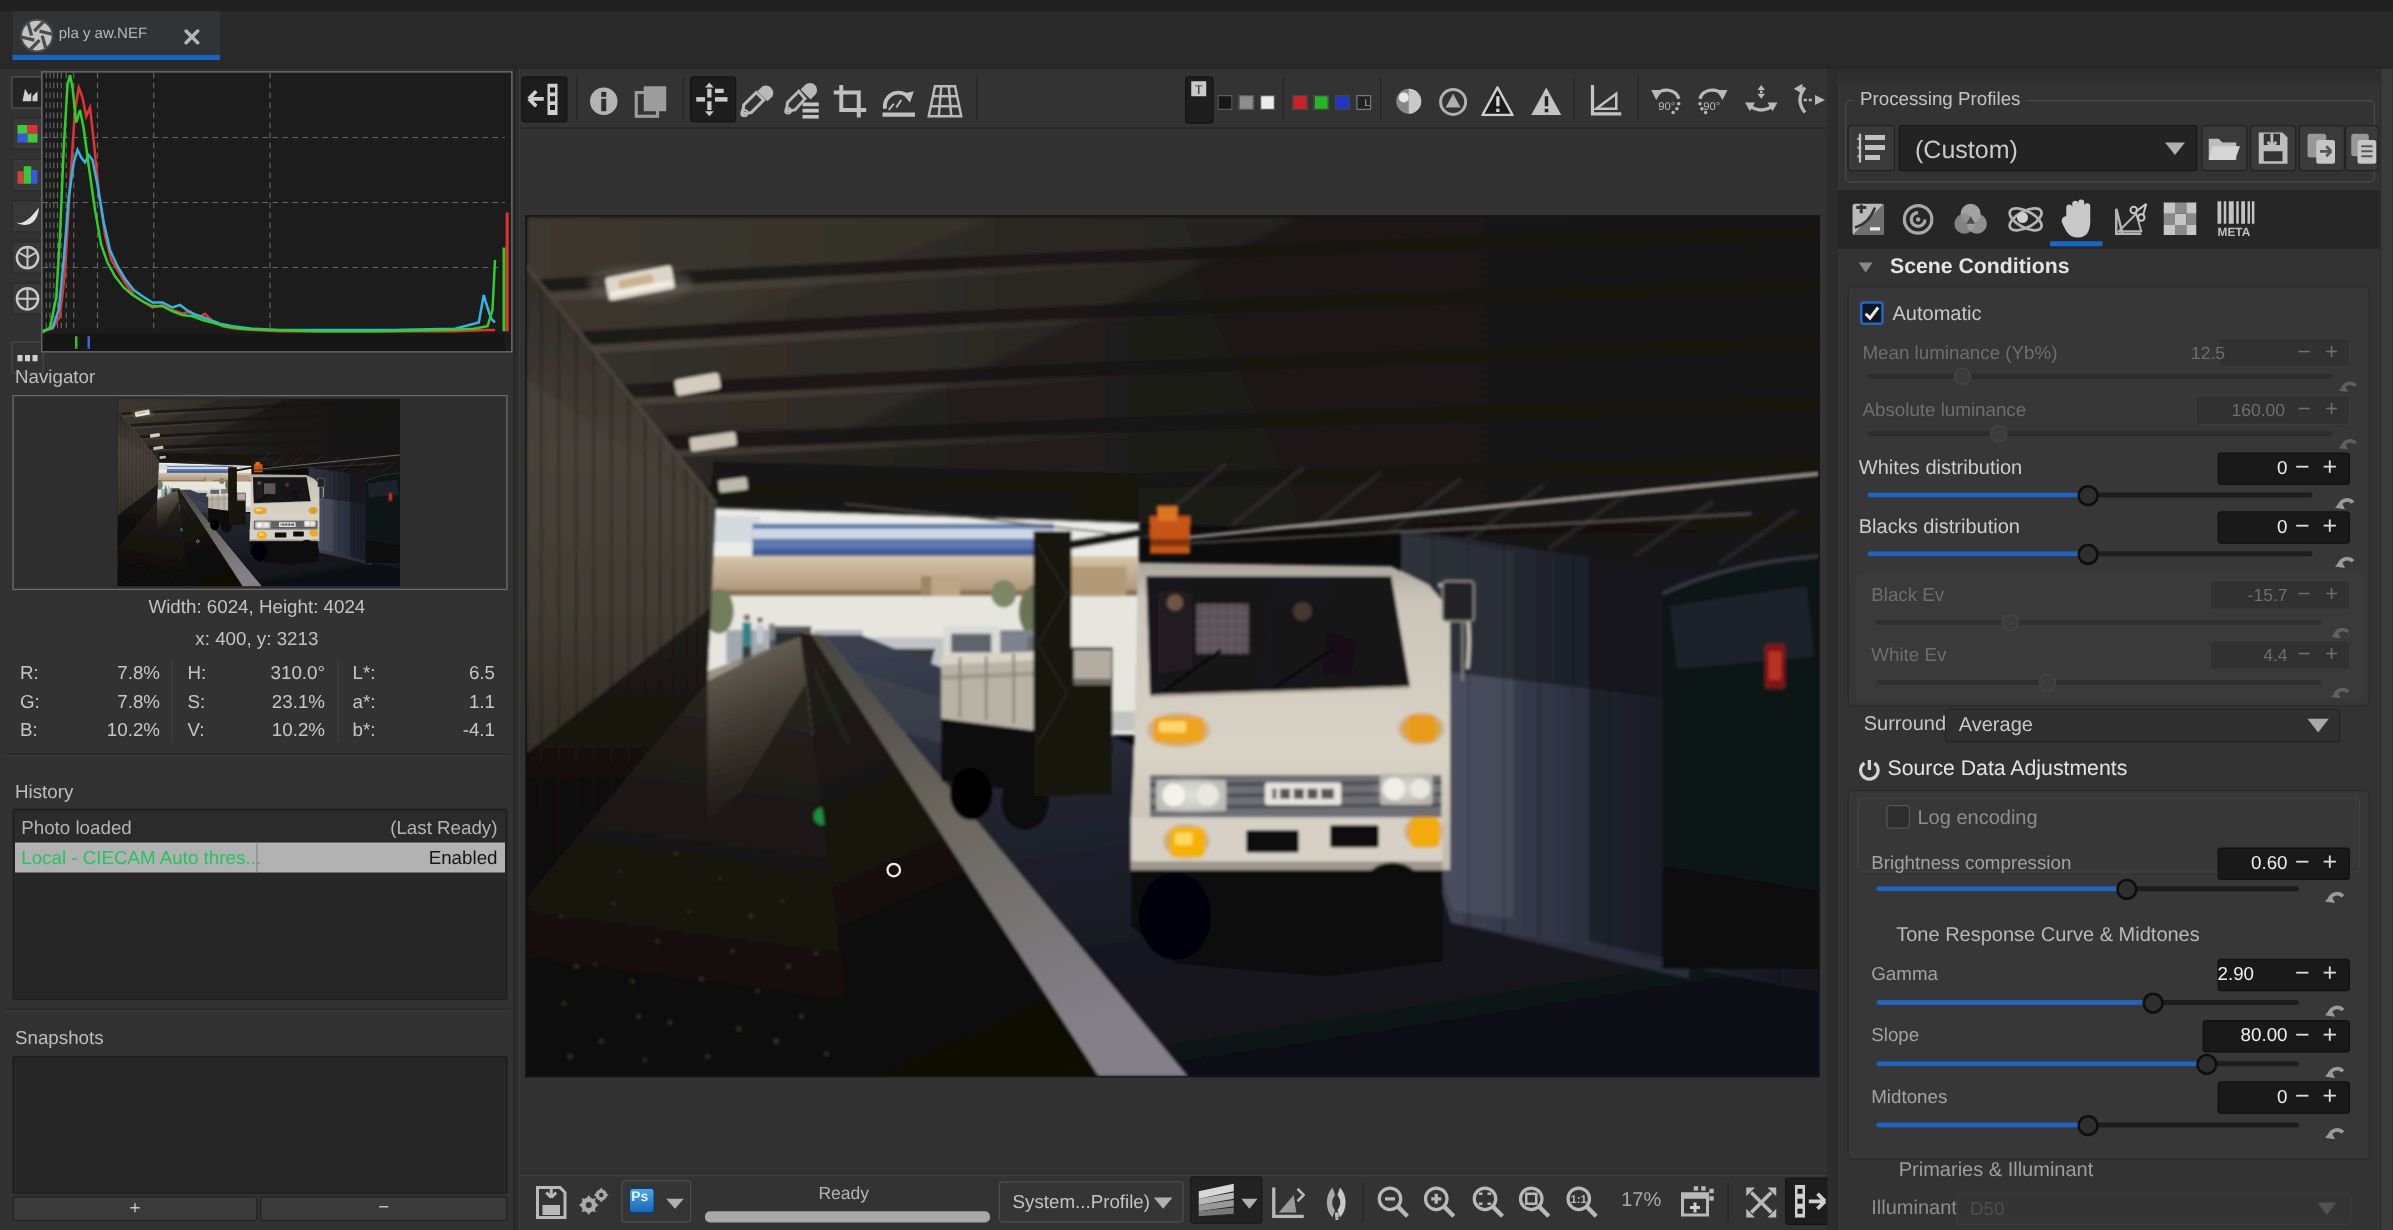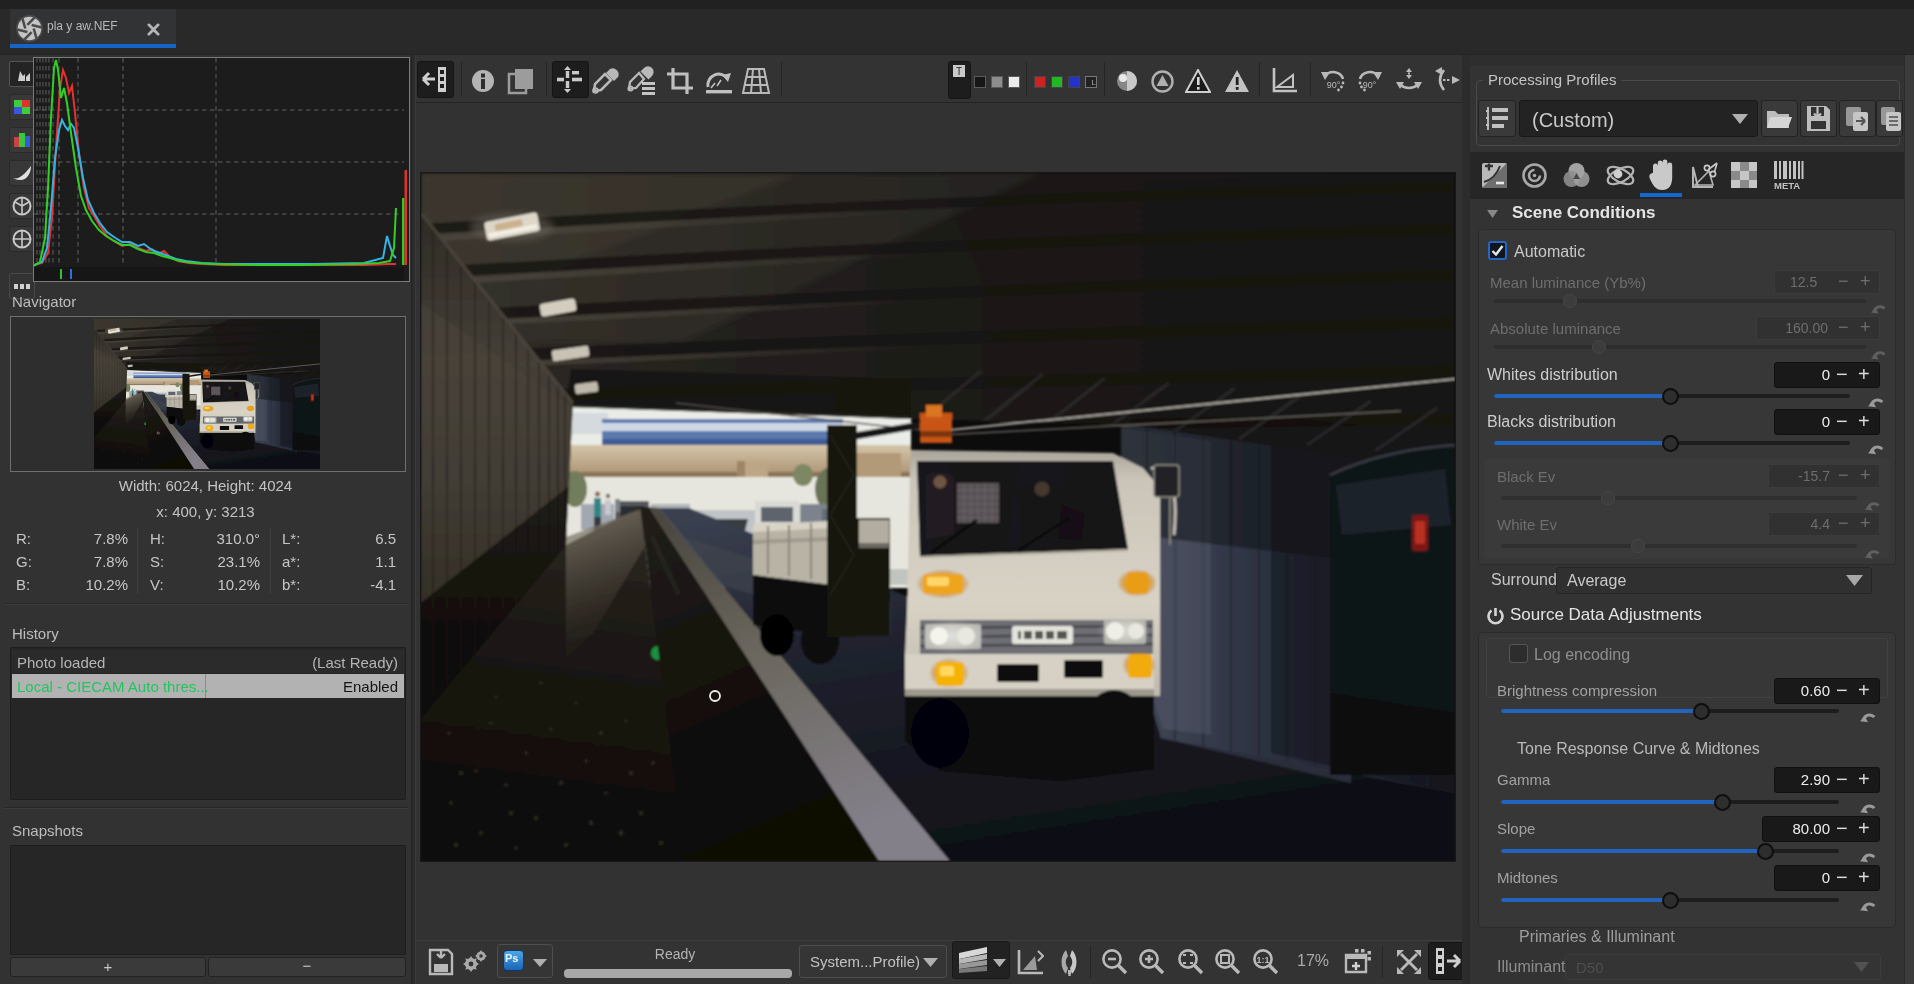--- a/index.html
+++ b/index.html
@@ -886,21 +886,21 @@
 <div class="abs txt" style="left:1512px;top:203px;font-size:17px;font-weight:bold;color:#e4e4e4">Scene Conditions</div>
 <div class="abs" style="left:1478px;top:229px;width:418px;height:336px;background:#373737;border:1px solid #2b2b2b;border-radius:4px"></div>
 <div class="abs" style="left:1488px;top:241px;width:19px;height:19px;background:#10161f;border:2px solid #2368c4;border-radius:3px"></div>
 <svg class="abs" style="left:1490px;top:243px" width="15" height="15" viewBox="0 0 15 15">
     <path d="M2.5 8 L6 11.5 L12.5 3" stroke="#e8e8e8" stroke-width="2.4" fill="none"></path>
   </svg>
 <div class="abs txt" style="left:1514px;top:243px;font-size:16px;color:#c9c9c9">Automatic</div>
 
 <div class="abs txt dim" style="left:1490px;top:274px;font-size:15px">Mean luminance (Yb%)</div>
 <div class="abs spind" style="left:1774px;top:270px;width:106px;height:24px"></div>
-<div class="abs dim" style="left:1790px;top:274px;width:56px;font-size:14px">12.5</div>
+<div class="abs dim" style="left:1724px;top:274px;width:56px;text-align:right;font-size:14px">12.5</div>
 <div class="abs dim" style="left:1838px;top:271px;font-size:18px">−</div><div class="abs dim" style="left:1860px;top:271px;font-size:18px">+</div>
 <div class="abs" style="left:1494px;top:299px;width:372px;height:4px;background:#2d2d2d;border-radius:2px"></div>
 <div class="abs thumbd" style="left:1563px;top:294px"></div>
 <svg class="abs" style="left:1871px;top:303px" width="15" height="12" viewBox="0 0 15 12" opacity="0.35">
     <path d="M3 8.5 C4.5 3.5 10 2 13.5 5.5" fill="none" stroke="#aaa" stroke-width="2.8"></path>
     <path d="M0 9.5 L7.5 10.5 L4.5 4.5 Z" fill="#aaa"></path>
   </svg>
 
 <div class="abs txt dim" style="left:1490px;top:320px;font-size:15px">Absolute luminance</div>
 <div class="abs spind" style="left:1756px;top:316px;width:124px;height:24px"></div>
@@ -984,21 +984,21 @@
 <div class="abs fillb" style="left:1501px;top:709px;width:201px"></div>
 <div class="abs thumb" style="left:1693px;top:703px"></div>
 <svg class="abs" style="left:1860px;top:711px" width="16" height="13" viewBox="0 0 15 12">
     <path d="M3 8.5 C4.5 3.5 10 2 13.5 5.5" fill="none" stroke="#9a9a9a" stroke-width="2.8"></path>
     <path d="M0 9.5 L7.5 10.5 L4.5 4.5 Z" fill="#9a9a9a"></path>
   </svg>
 
 <div class="abs txt" style="left:1517px;top:740px;font-size:16px;color:#b9b9b9">Tone Response Curve &amp; Midtones</div>
 <div class="abs txt" style="left:1497px;top:771px;font-size:15px;color:#a2a2a2">Gamma</div>
 <div class="abs spin" style="left:1774px;top:767px;width:106px;height:26px"></div>
-<div class="abs" style="left:1774px;top:771px;width:56px;text-align:right;font-size:15px;color:#ededed">2.90</div>
+<div class="abs" style="left:1774px;top:771px;width:56px;text-align:left;font-size:15px;color:#ededed">2.90</div>
 <div class="abs" style="left:1836px;top:768px;font-size:20px;color:#dcdcdc">−</div><div class="abs" style="left:1858px;top:768px;font-size:20px;color:#dcdcdc">+</div>
 <div class="abs track" style="left:1501px;top:800px;width:338px"></div>
 <div class="abs fillb" style="left:1501px;top:800px;width:222px"></div>
 <div class="abs thumb" style="left:1714px;top:794px"></div>
 <svg class="abs" style="left:1860px;top:802px" width="16" height="13" viewBox="0 0 15 12">
     <path d="M3 8.5 C4.5 3.5 10 2 13.5 5.5" fill="none" stroke="#9a9a9a" stroke-width="2.8"></path>
     <path d="M0 9.5 L7.5 10.5 L4.5 4.5 Z" fill="#9a9a9a"></path>
   </svg>
 
 <div class="abs txt" style="left:1497px;top:820px;font-size:15px;color:#a2a2a2">Slope</div>

